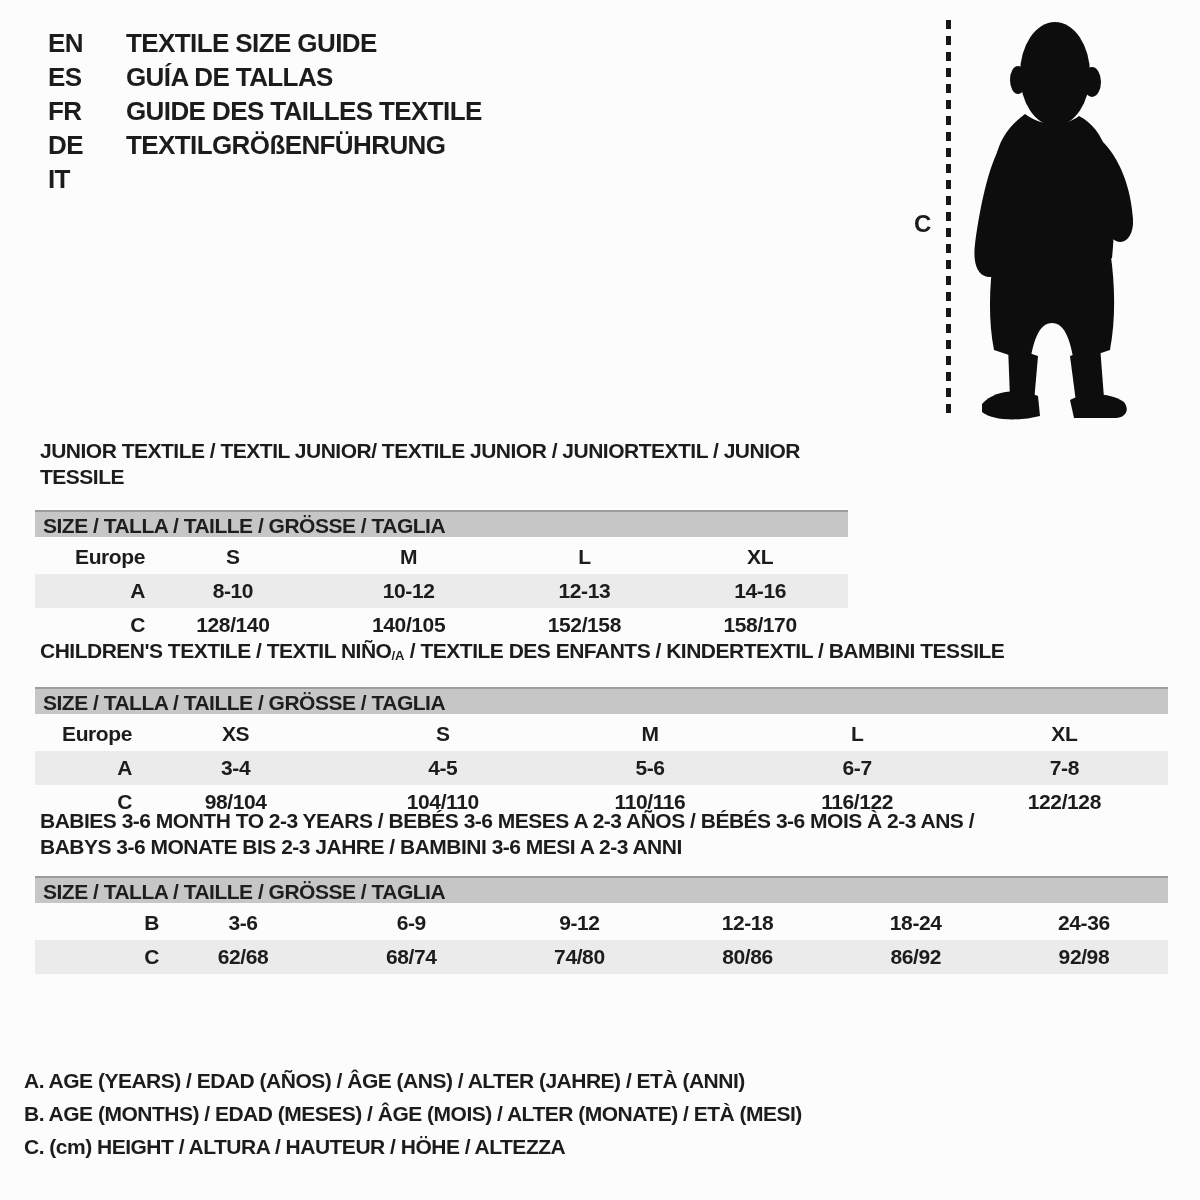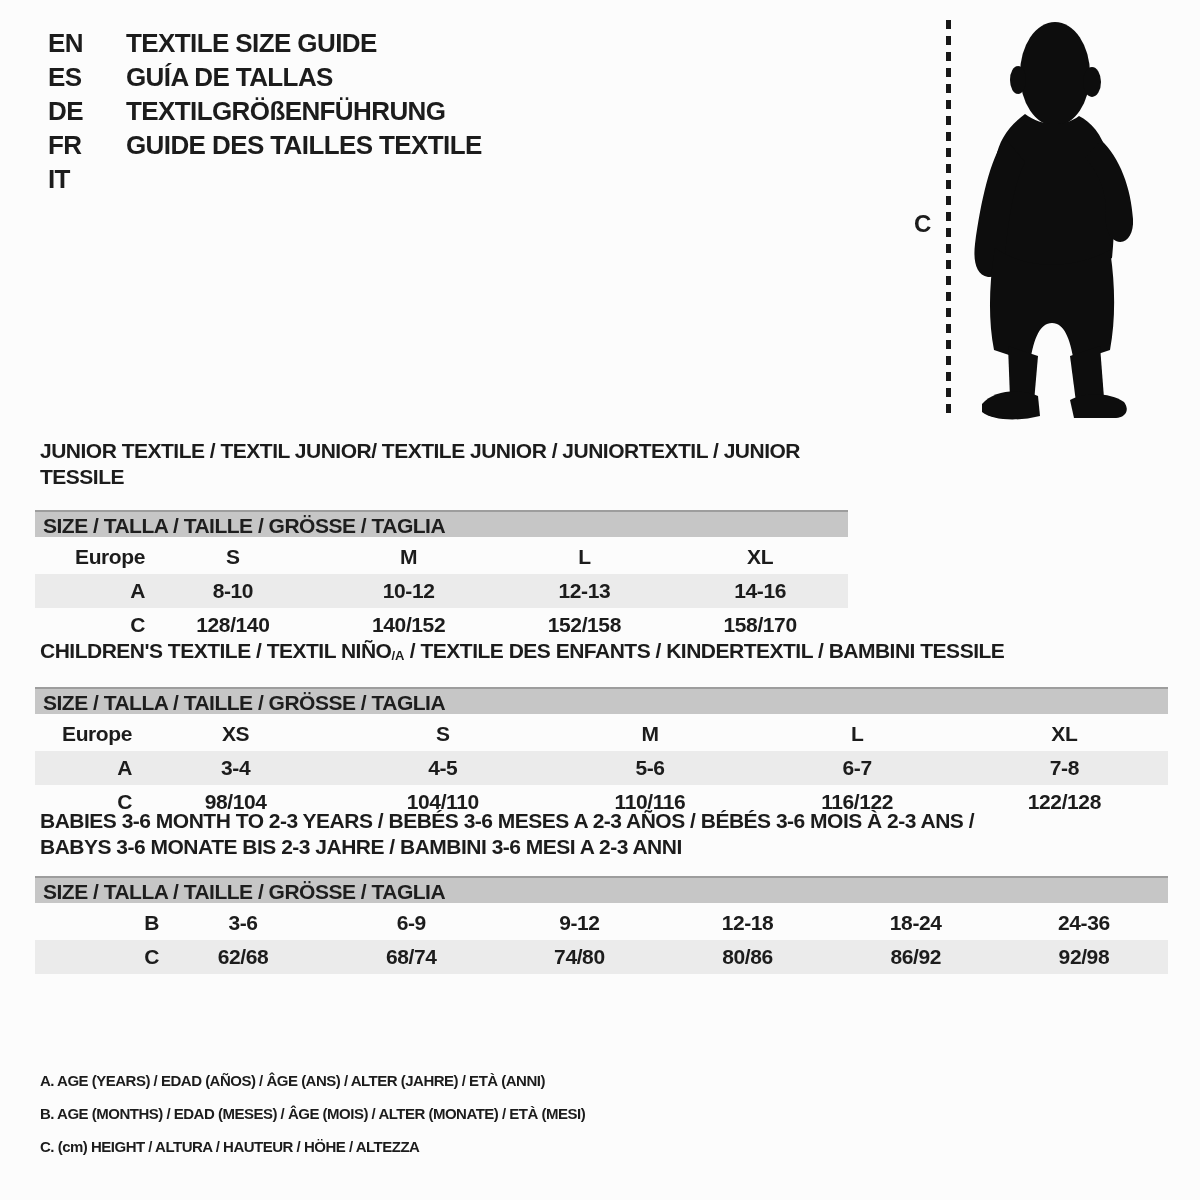--- a/index.html
+++ b/index.html
@@ -46,43 +46,43 @@
   table.size-table {
     width: 100%; margin-top: 3px;
     border-collapse: collapse; table-layout: fixed;
     font-size: 21px; letter-spacing: -0.4px; font-weight: bold;
   }
   table.size-table td { height: 34px; text-align: center; padding: 0; }
   table.size-table td.lbl { text-align: right; padding-left: 6px; }
   tr.shaded { background: #ebebeb; }
 
   
-  .legend { position: absolute; left: 40px; top: 1064px; font-size: 15px; line-height: 33px; letter-spacing: -0.5px; }
+  .legend { position: absolute; left: 24px; top: 1064px; font-size: 21px; line-height: 33px; letter-spacing: -0.5px; }
 </style>
 </head>
 <body>
 
 <div class="canvas">
 
   <div class="langs">
     <div class="lang-row">
       <span class="lang-code">EN</span>
       <span>TEXTILE SIZE GUIDE</span>
     </div>
     <div class="lang-row">
       <span class="lang-code">ES</span>
       <span>GUÍA DE TALLAS</span>
     </div>
     <div class="lang-row">
+      <span class="lang-code">FR</span>
+      <span>GUIDE DES TAILLES TEXTILE</span>
+    </div>
+    <div class="lang-row">
       <span class="lang-code">DE</span>
       <span>TEXTILGRÖßENFÜHRUNG</span>
-    </div>
-    <div class="lang-row">
-      <span class="lang-code">FR</span>
-      <span>GUIDE DES TAILLES TEXTILE</span>
     </div>
     <div class="lang-row">
       <span class="lang-code">IT</span>
     </div>
   </div>
 
   <div class="figure">
     <span class="measure-label">C</span>
     <div class="dashes"></div>
     <svg class="baby-svg" width="178" height="404" viewBox="0 0 178 404" aria-hidden="true">
@@ -124,21 +124,21 @@
       <tr class="shaded">
         <td class="lbl">A</td>
         <td>8-10</td>
         <td>10-12</td>
         <td>12-13</td>
         <td>14-16</td>
       </tr>
       <tr>
         <td class="lbl">C</td>
         <td>128/140</td>
-        <td>140/152</td>
+        <td>140/105</td>
         <td>152/158</td>
         <td>158/170</td>
       </tr>
     </tbody>
       </table>
   </div>
 
   <div class="section sec-children">
     <div class="section-title">
       <span>CHILDREN'S TEXTILE / TEXTIL NIÑO</span><span class="title-sub">/A</span><span> / TEXTILE DES ENFANTS / KINDERTEXTIL / BAMBINI TESSILE</span>

